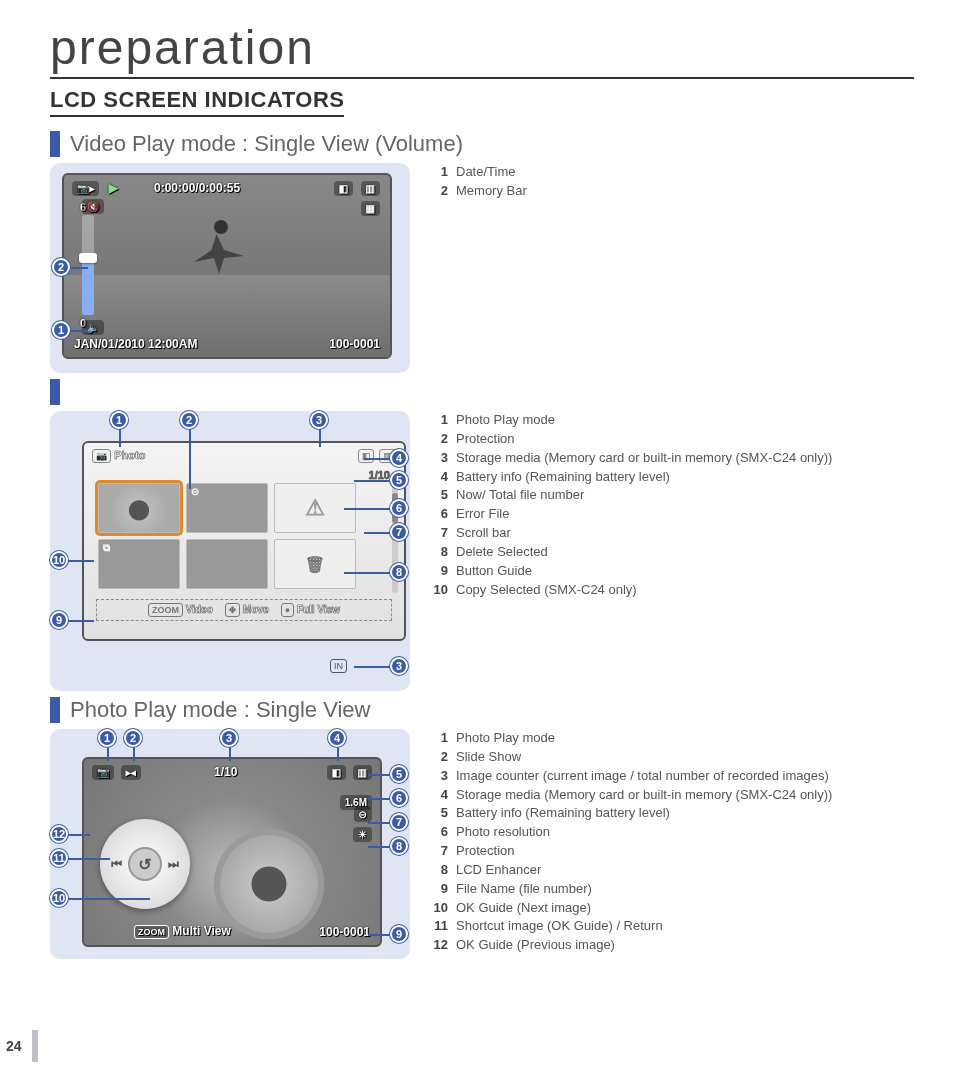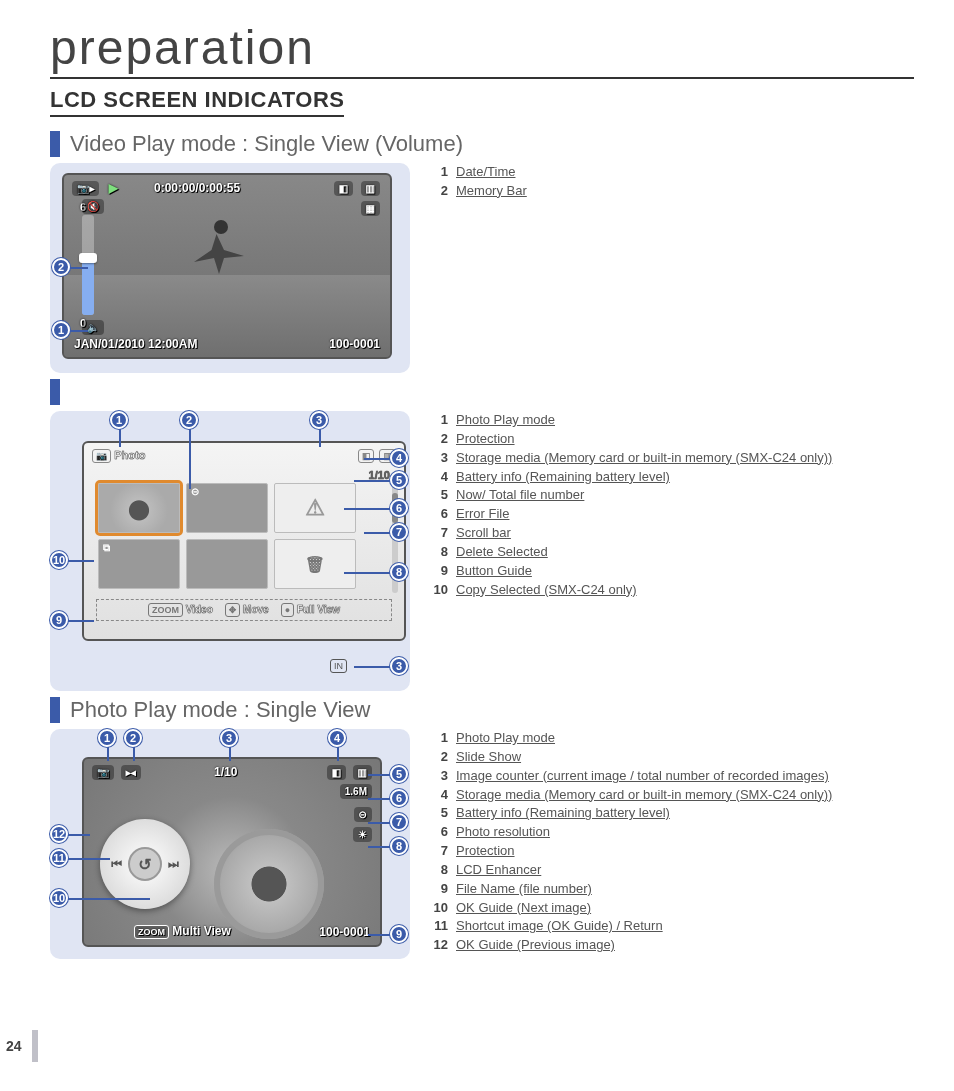--- a/index.html
+++ b/index.html
@@ -111,21 +111,21 @@
   }
   .cline {
     position: absolute; background: #3b5ba9; height: 2px; z-index: 15;
   }
   .cline.v { width: 2px; height: auto; }
 
   
   .legend { font-size: 13px; color: #555; }
   .legend .lrow { display: flex; gap: 8px; line-height: 1.45; }
   .legend .ln { width: 18px; text-align: right; font-weight: bold; color: #444; flex: none; }
-  .legend .lt { flex: 1; text-decoration: underline; }
+  .legend .lt { flex: 1; }
 
   
   .thumb-head {
     display:flex; justify-content:space-between; align-items:center;
     padding: 6px 8px; color:#666; font-size:11px; font-weight:bold;
   }
   .thumb-grid {
     display:grid; grid-template-columns: repeat(3, 82px); gap:6px;
     padding: 2px 10px 4px 14px;
   }
@@ -417,21 +417,21 @@
 
         <span class="osd-text" style="left:8px; top:6px;">
           <span class="icon-box">📷</span>
           <span class="icon-box" style="margin-left:3px;">▸◂</span>
         </span>
         <span class="osd-text" style="left:130px; top:6px;">1/10</span>
         <span class="osd-text" style="right:8px; top:6px;">
           <span class="icon-box">◧</span>
           <span class="icon-box" style="margin-left:3px;">▥</span>
         </span>
-        <span class="osd-text osd-small" style="right:8px; top:25px;padding-left:20px;"><span class="icon-box">1.6M</span></span>
+        <span class="osd-text osd-small" style="right:8px; top:36px;padding-left:20px;"><span class="icon-box">1.6M</span></span>
         <span class="osd-text osd-small" style="right:8px; top:48px;"><span class="icon-box">⊝</span></span>
         <span class="osd-text osd-small" style="right:8px; top:68px;"><span class="icon-box">☀</span></span>
 
         <div class="play-ctrl">
           <span class="cbtn">⏮</span>
           <span class="center">↺</span>
           <span class="cbtn">⏭</span>
         </div>
 
         <span class="osd-text" style="left:50px; bottom:6px;">

